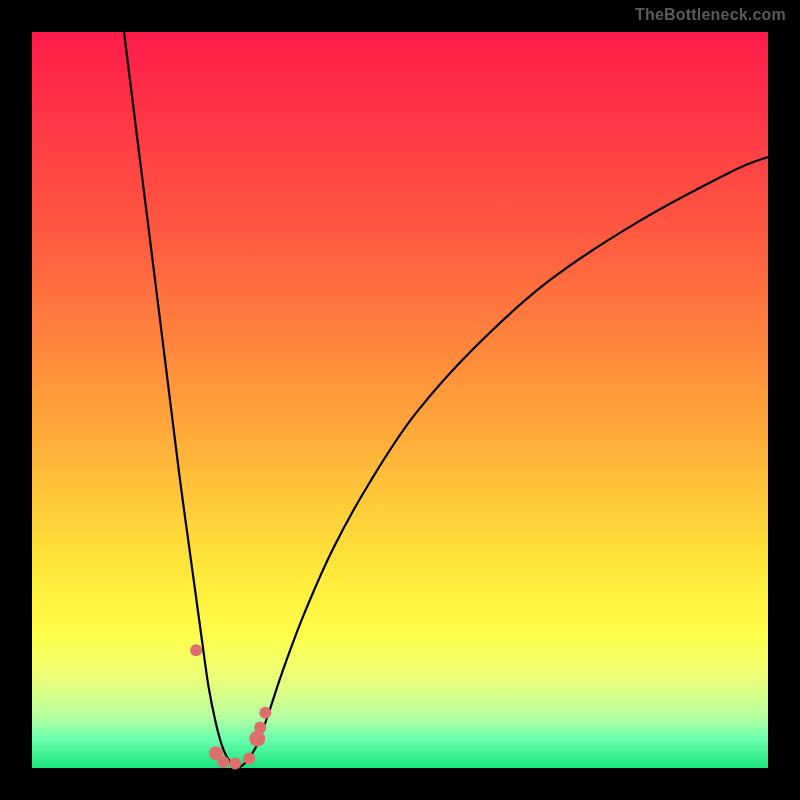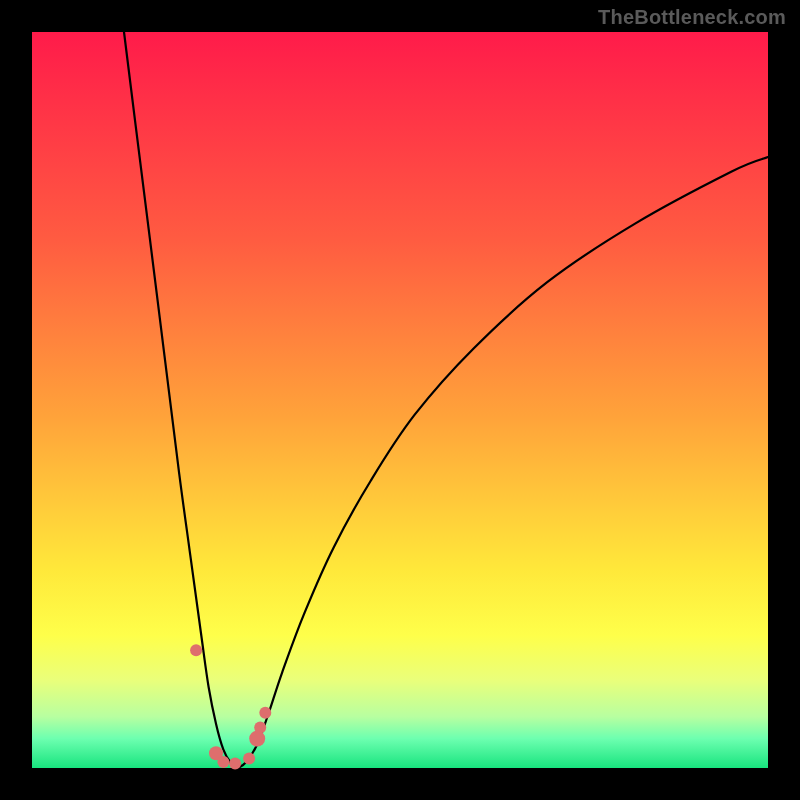--- a/index.html
+++ b/index.html
@@ -33,21 +33,21 @@
       var(--c6) 93%,
       var(--c7) 96%,
       var(--c8) 100%
     );
   }
   .watermark {
     position: absolute;
     top: 6px;
     right: 14px;
     color: #5a5a5a;
-    font-size: 20px;
+    font-size: 16px;
     font-weight: 600;
     letter-spacing: 0.2px;
     user-select: none;
   }
   svg.plot {
     position: absolute;
     inset: 0;
     width: 100%;
     height: 100%;
     overflow: visible;

